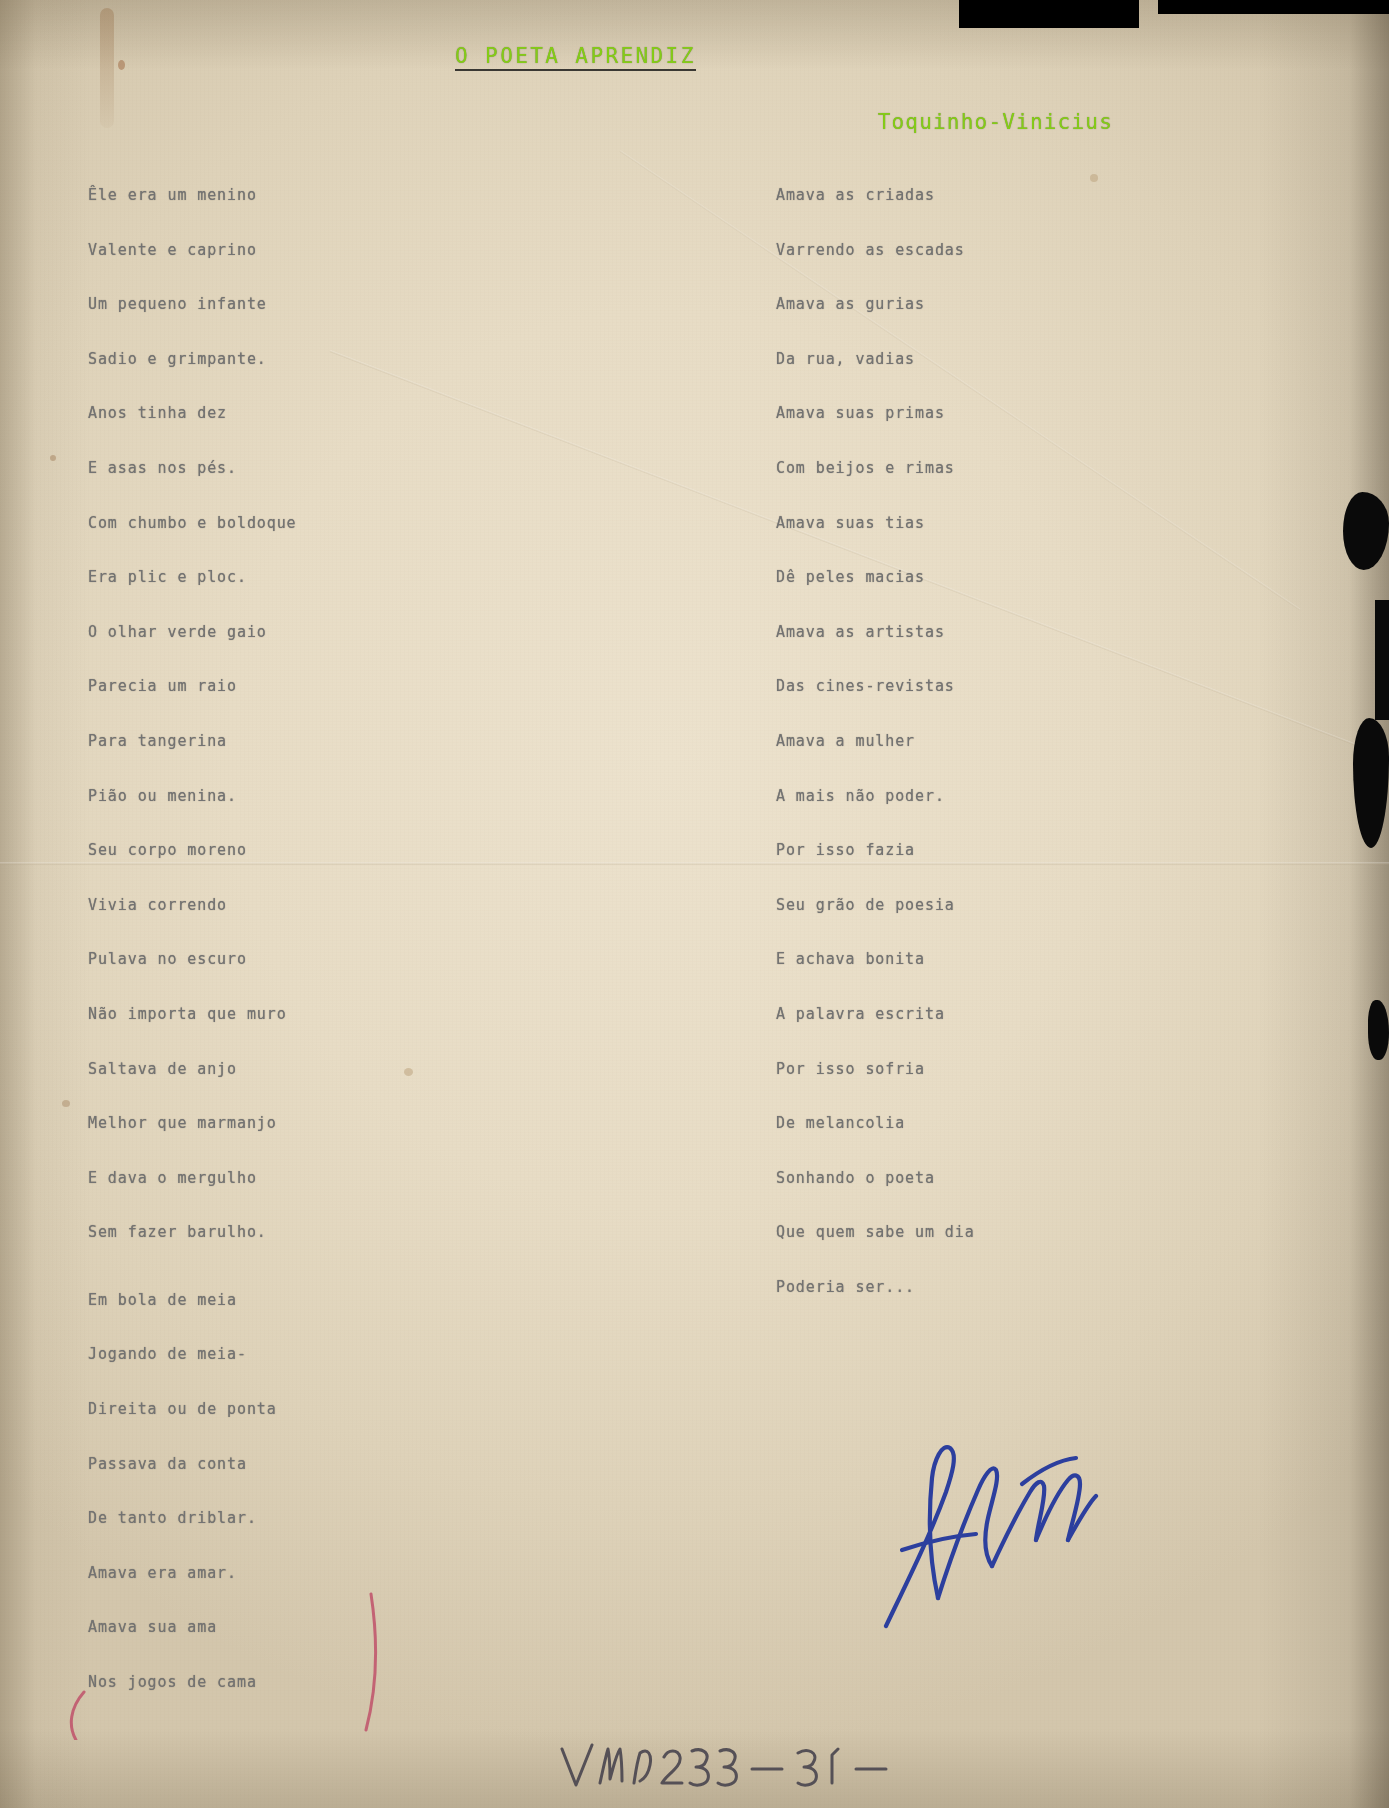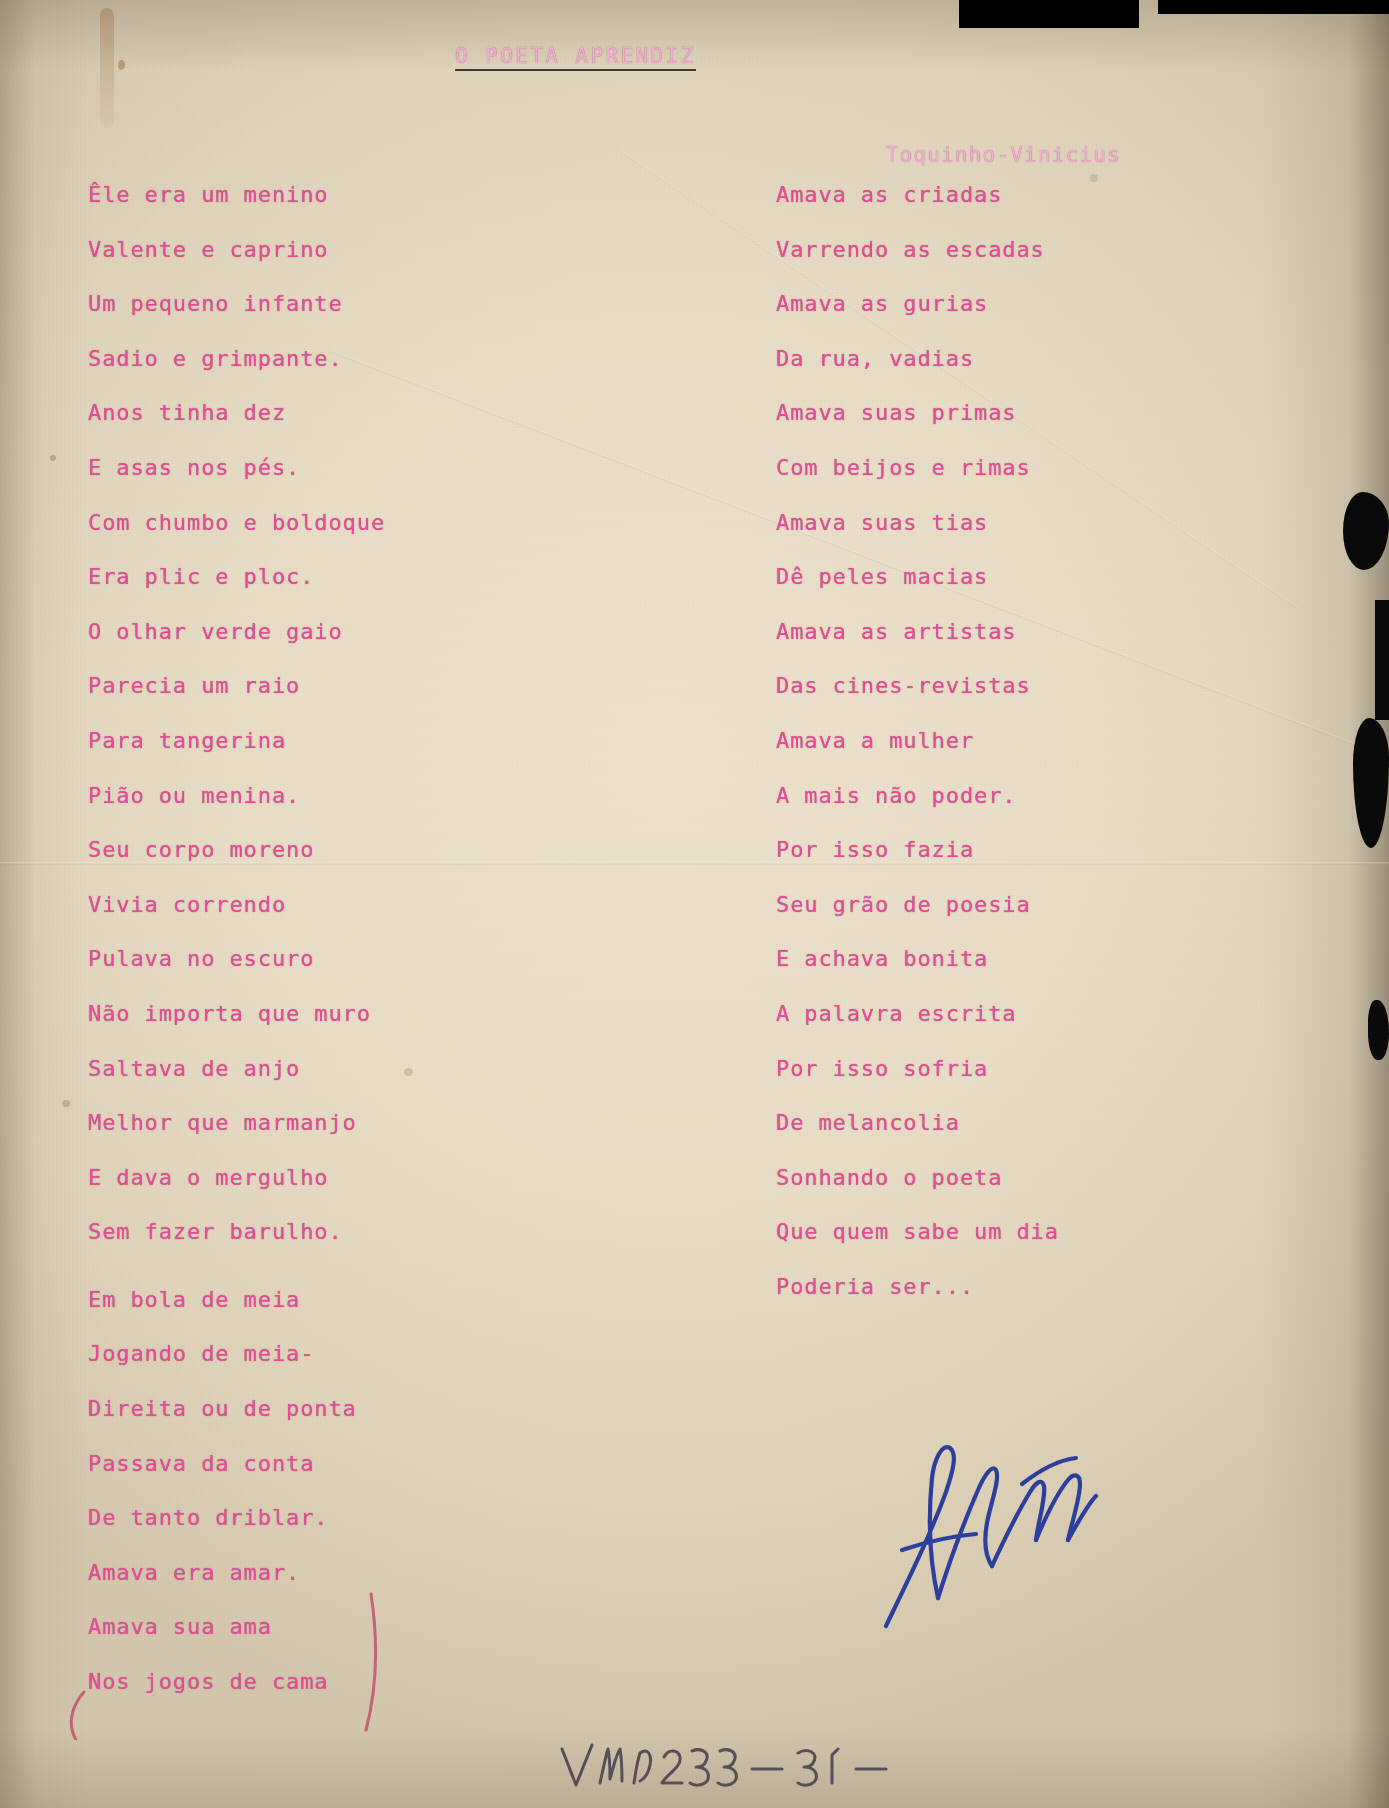--- a/index.html
+++ b/index.html
@@ -92,44 +92,43 @@
     position: absolute; left: 100px; top: 8px; width: 14px; height: 120px;
     border-radius: 8px;
     background: linear-gradient(to bottom, rgba(150,110,70,.38), rgba(150,110,70,.05));
     pointer-events: none;
   }
   .speck { position: absolute; border-radius: 50%; pointer-events: none; }
 
   
   .typed {
     position: absolute;
-    color: #f9a8d4;
+    color: #84cc16;
     font-family: "DejaVu Sans Mono", monospace;
     letter-spacing: .6px;
     white-space: pre;
     text-shadow: 0 0 1px rgba(40,38,34,.55);
   }
   #title {
     left: 455px; top: 44px;
     font-size: 21px;
     letter-spacing: 2.4px;
     border-bottom: 2px solid #3a3833;
     padding-bottom: 1px;
   }
   #byline {
-    right: 268px; top: 110px;
+    right: 276px; top: 110px;
     font-size: 21px;
     letter-spacing: 1.2px;
-    margin-top: 33px;
   }
   .col {
     position: absolute;
-    font-size: 22px;
+    font-size: 15px;
     line-height: 54.6px;
-    color: #ec4899;
+    color: #737373;
     white-space: pre;
     letter-spacing: .9px;
     text-shadow: 0 0 1px rgba(40,38,34,.5);
   }
   #col-left  { left: 88px;  top: 168px; }
   #col-right { left: 776px; top: 168px; }
   .stanza { margin: 0; }
   .stanza + .stanza { margin-top: 13px; }
   .line { display: block; }
 

